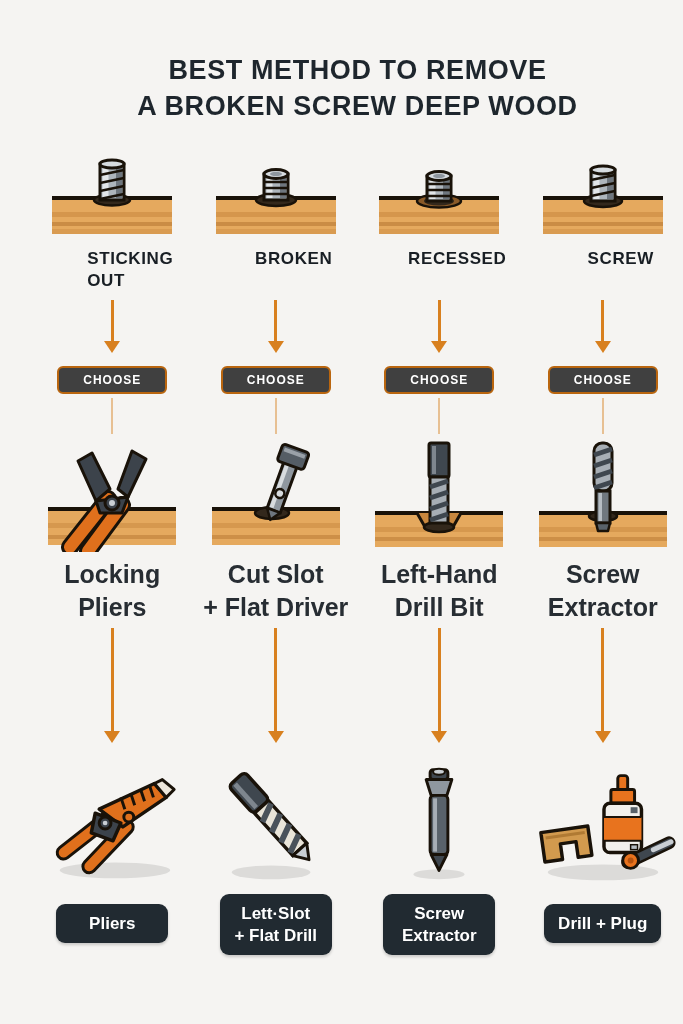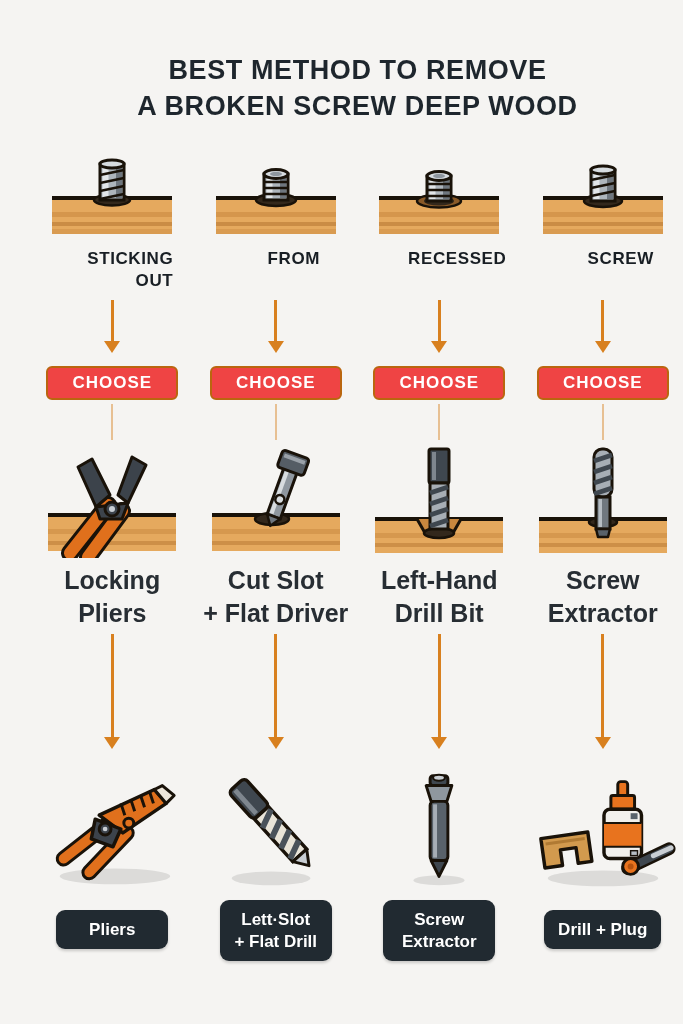--- a/index.html
+++ b/index.html
@@ -18,38 +18,38 @@
     width:648px;margin:0 auto;display:grid;
     grid-template-columns:repeat(4,1fr);column-gap:6px;
   }
   .col{display:flex;flex-direction:column;align-items:center;}
   .illust-wrap{width:148px;display:flex;justify-content:center;align-items:flex-end;}
   .illust-wrap.row1{height:90px;}
   .illust-wrap.row2{height:118px;}
   .illust-wrap.row3{height:134px;align-items:center;}
   .illust{display:block;}
   .cond{
-    min-height:50px;margin-top:4px;text-align:right;
+    min-height:50px;margin-top:4px;text-align:left;
     font-weight:800;font-size:17px;letter-spacing:.6px;line-height:1.3;
     white-space:pre-line;color:#181E24;margin-left:36px;
   }
   .arrow-wrap{display:flex;justify-content:center;align-items:flex-start;}
   .arrow-wrap.short{height:60px;padding-top:2px;}
   .arrow-wrap.long{height:128px;padding-top:4px;}
   .arrow{width:3px;background:#D8801F;position:relative;}
   .arrow.a-short{height:42px;}
   .arrow.a-long{height:104px;}
   .arrow::after{
     content:"";position:absolute;left:50%;bottom:-11px;transform:translateX(-50%);
     width:0;height:0;border-left:8px solid transparent;border-right:8px solid transparent;
     border-top:12px solid #D8801F;
   }
   .choose{
-    display:inline-block;background:#ef4444;border:2px solid #BA660F;border-radius:6px;
-    color:#FFFFFF;font-weight:800;font-size:17px;letter-spacing:1px;
+    display:inline-block;background:#404040;border:2px solid #BA660F;border-radius:6px;
+    color:#FFFFFF;font-weight:800;font-size:12px;letter-spacing:1px;
     padding:5px 24px;margin:6px 0 2px 0;
   }
   .connector{width:2px;height:36px;background:#D8801F;opacity:.45;margin:2px auto 0 auto;}
   .tool{
     min-height:64px;margin-top:6px;text-align:center;
     font-weight:700;font-size:25px;line-height:1.32;white-space:pre-line;color:#272D33;
   }
   .result-wrap{margin-top:4px;display:flex;justify-content:center;align-items:center;min-height:58px;}
   .result-box{
     display:inline-block;background:#212A31;color:#FFFFFF;border-radius:9px;
@@ -143,21 +143,21 @@
           <line x1="10" y1="42" x2="130" y2="42" stroke="#191209" stroke-width="4"></line>
           <ellipse cx="70" cy="44" rx="20" ry="6" fill="#33281C" stroke="#191209" stroke-width="2.5"></ellipse>
           <rect x="58" y="18" width="24" height="26" fill="#ADB5BC" stroke="#191209" stroke-width="3"></rect>
           <rect x="60.5" y="20" width="6" height="22" fill="#E2E6E9"></rect>
           <rect x="74" y="20" width="6" height="22" fill="#6E767E"></rect>
           <path d="M58 26 H82 M58 32 H82 M58 38 H82" stroke="#191209" stroke-width="2.5" fill="none"></path>
           <ellipse cx="70" cy="18" rx="12" ry="4.5" fill="#D7DCE0" stroke="#191209" stroke-width="3"></ellipse>
           <ellipse cx="70" cy="18" rx="6" ry="2.2" fill="#8E969E"></ellipse>
         </svg>
       </div>
-      <div class="cond">FROM</div>
+      <div class="cond">BROKEN</div>
       <div class="arrow-wrap short">
           <div class="arrow a-short"></div>
         </div>
       <span class="choose">CHOOSE</span>
       <div class="connector"></div>
       <div class="illust-wrap row2">
         <svg class="illust" width="140" height="115" viewBox="0 0 140 115">
           <rect x="6" y="72" width="128" height="36" fill="#E5A95E"></rect>
           <rect x="6" y="86" width="128" height="5" fill="#C8873E" opacity="0.5"></rect>
           <rect x="6" y="98" width="128" height="4" fill="#B06F2C" opacity="0.45"></rect>

